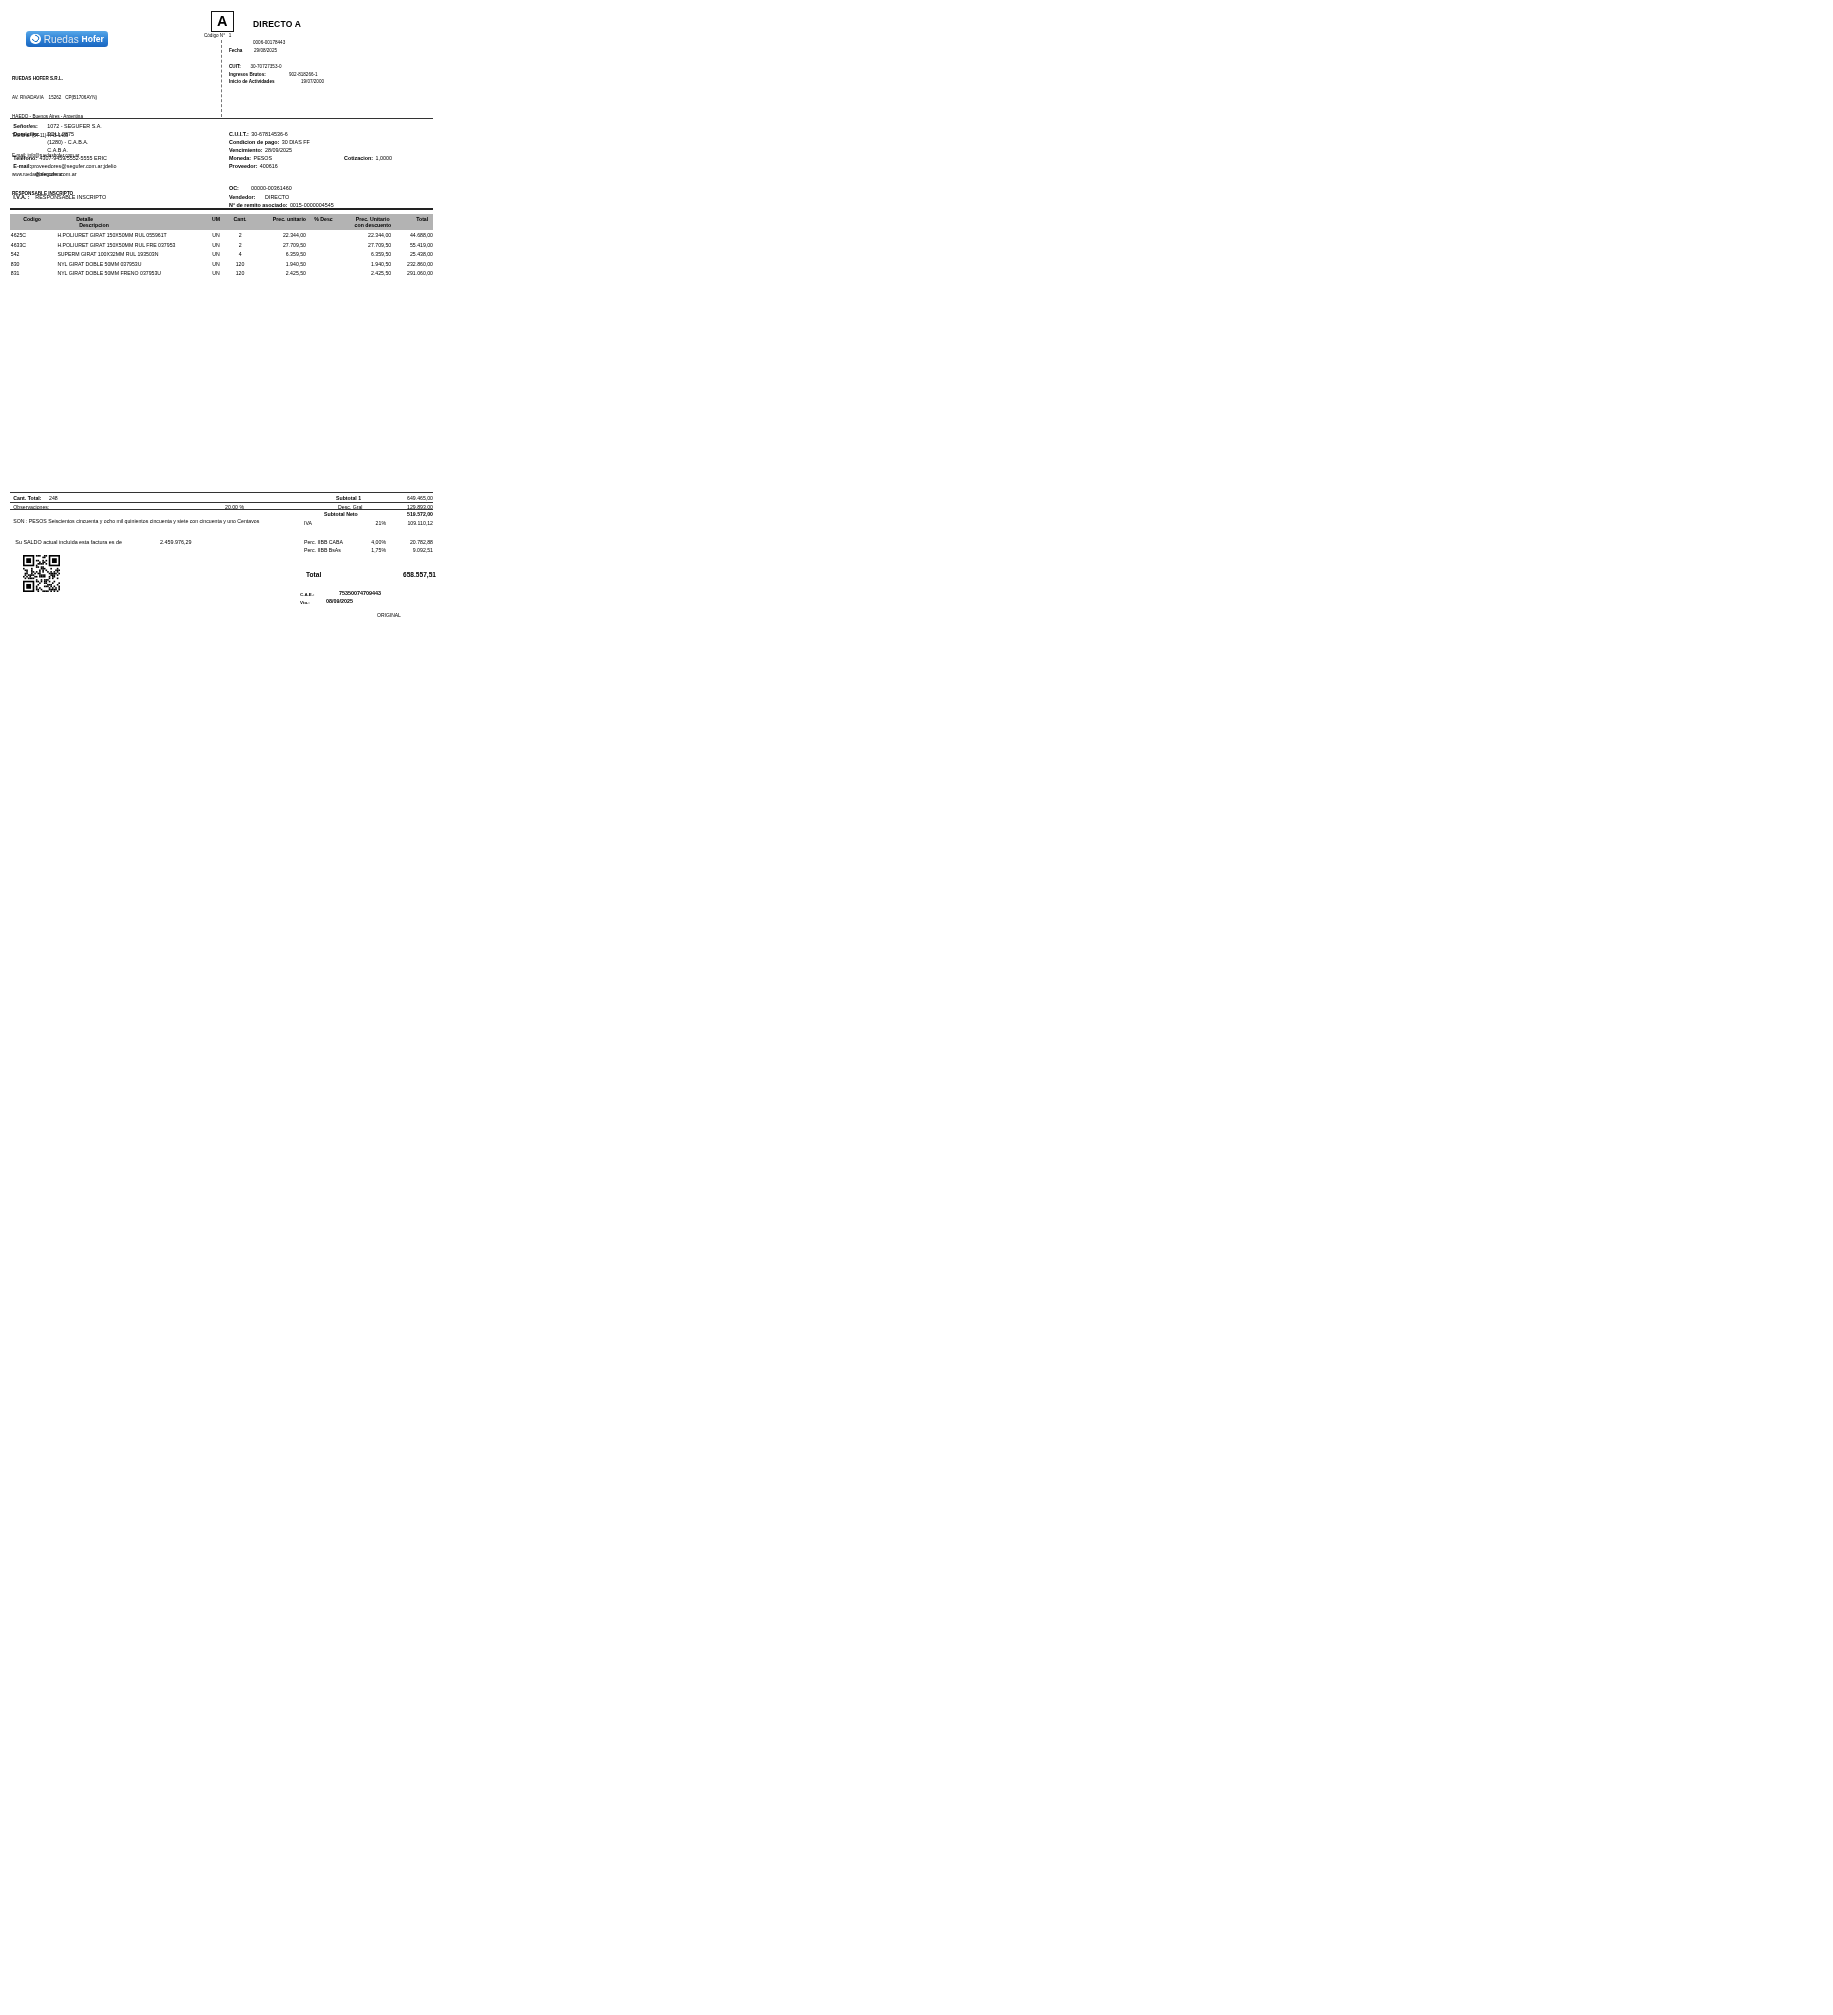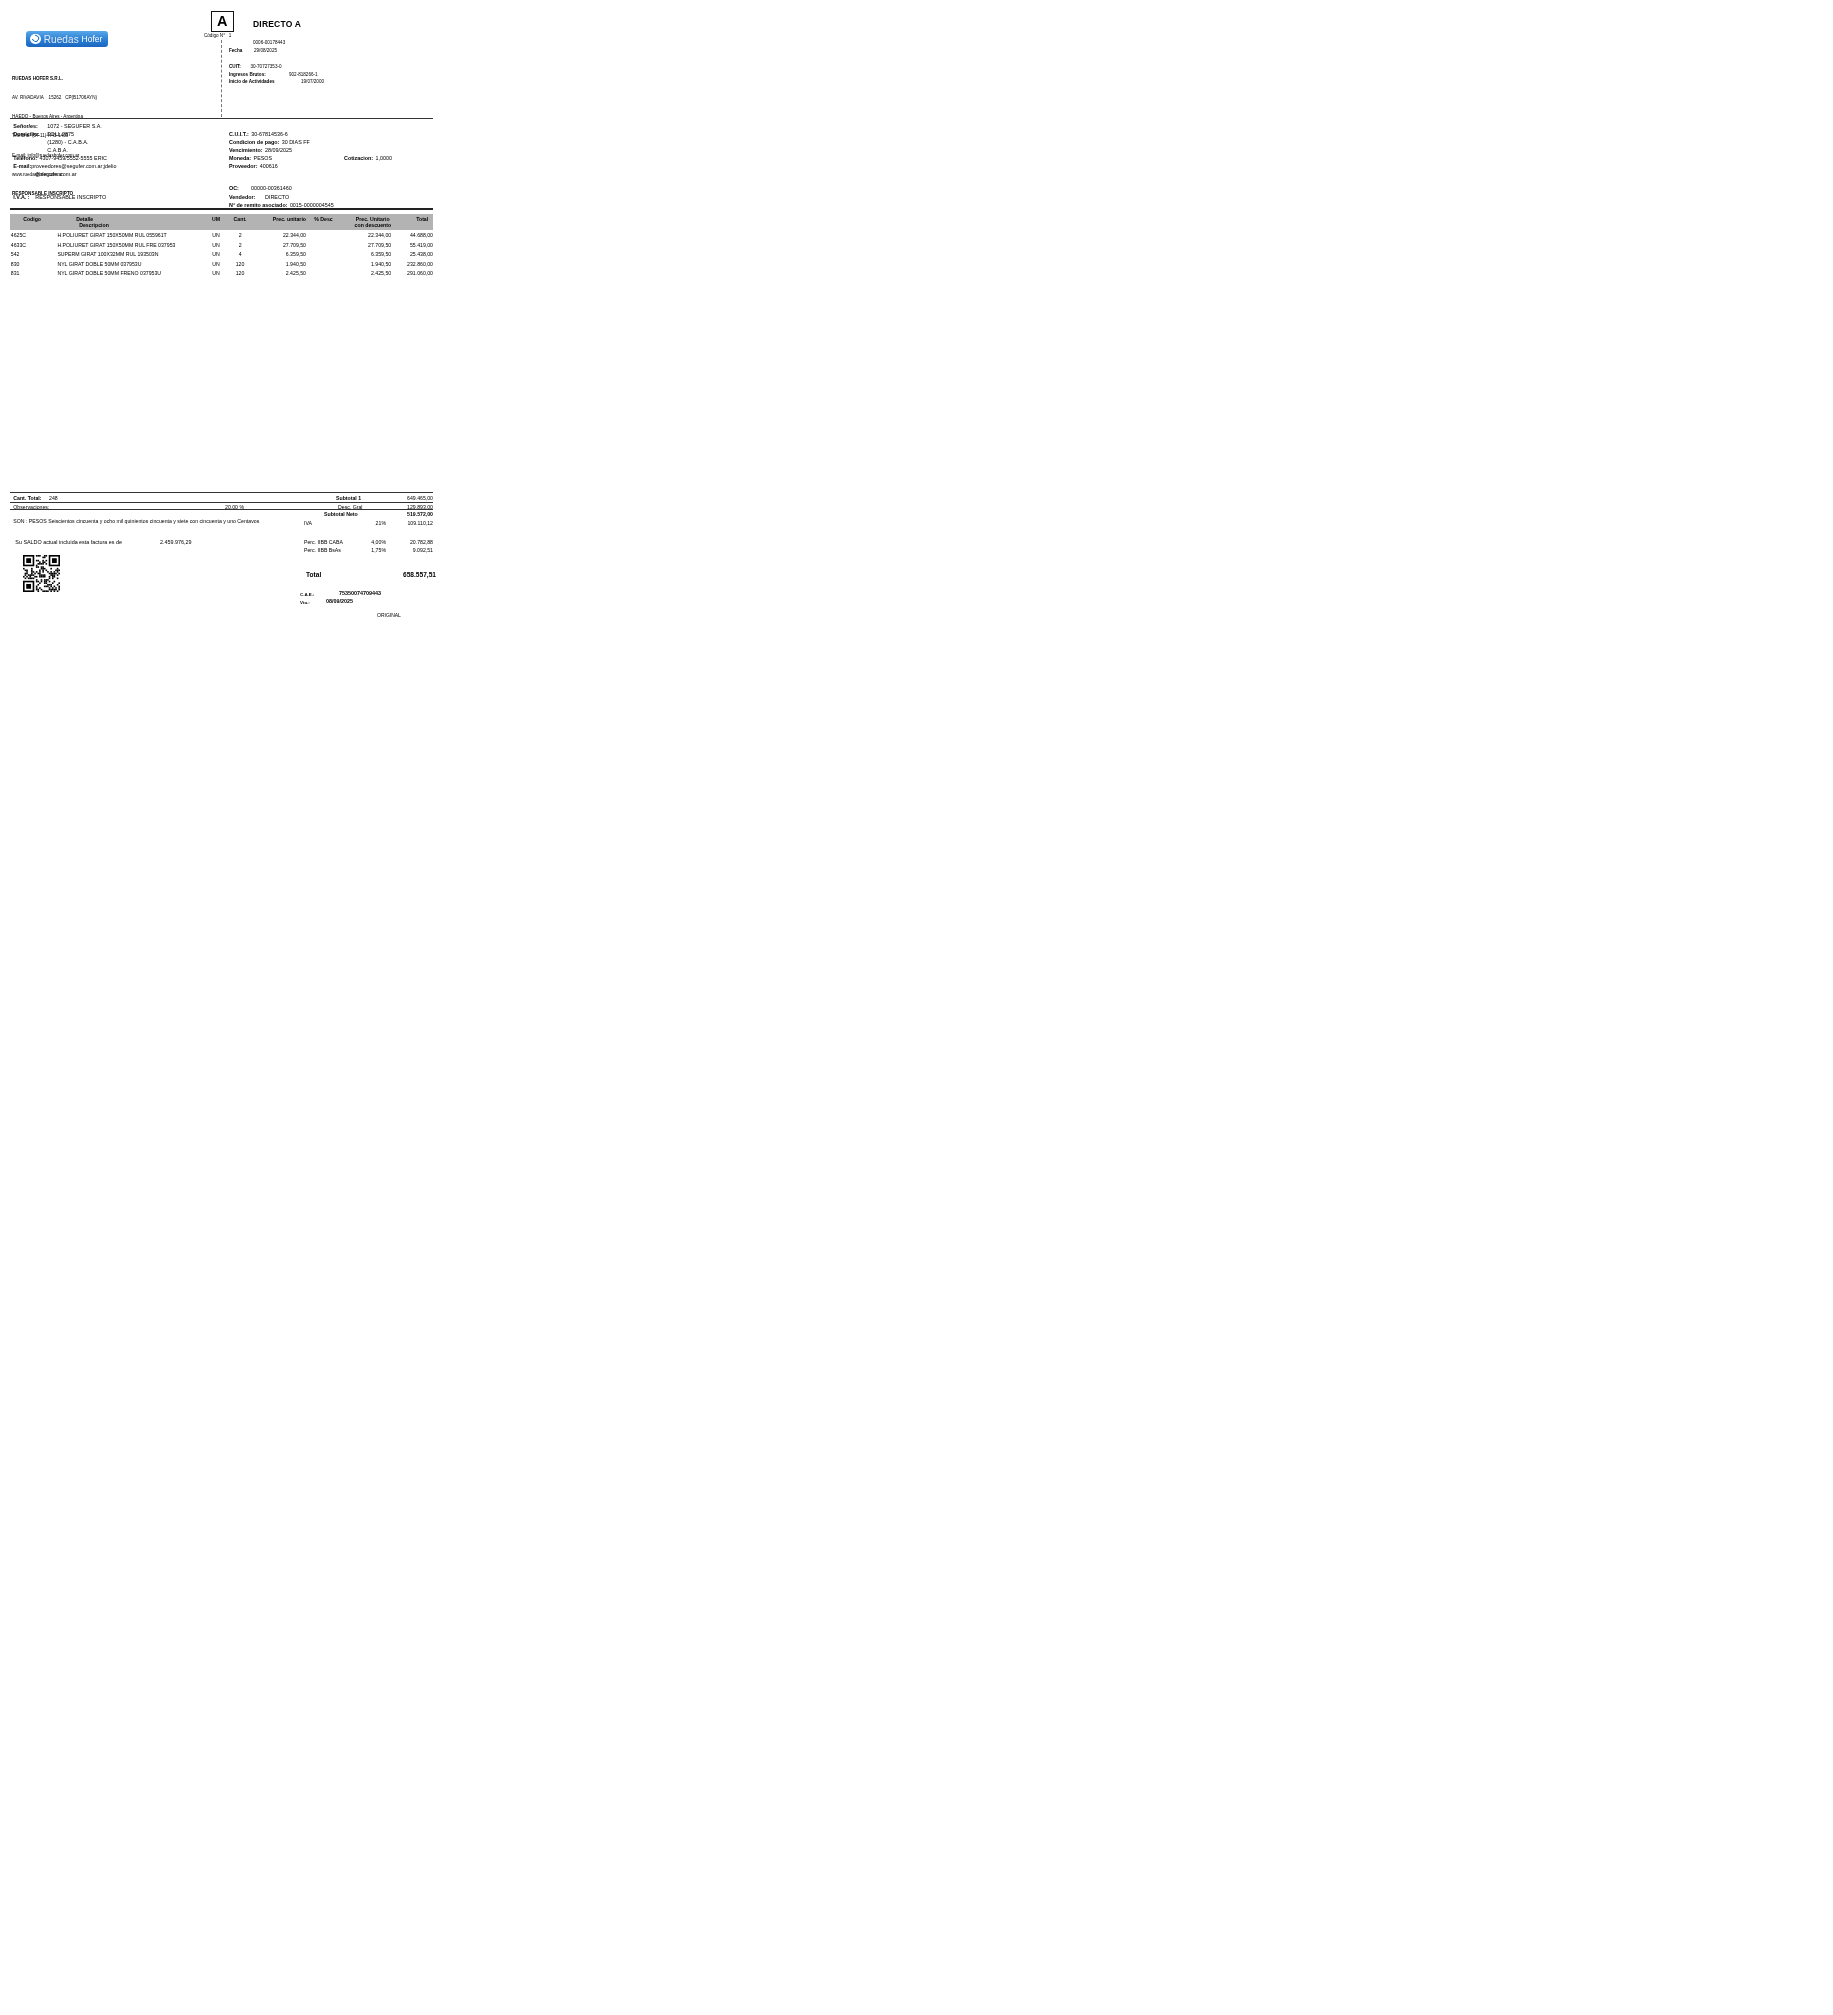--- a/index.html
+++ b/index.html
@@ -13,21 +13,21 @@
   .t135 { font-size:5.4px; }
 
   
   .logo { position:absolute; left:26px; top:31px; width:82px; height:16px;
           background:linear-gradient(180deg, var(--logo-blue-light,#57a7e8) 0%, #2b7fd4 55%, var(--logo-blue-dark,#1a66c0) 100%);
           border-radius:3.2px; display:flex; align-items:center; gap:2.8px; padding:0 4.4px; }
   .logo-wheel { width:10.5px; height:10.5px; border-radius:50%; background:#fff; position:relative; flex:0 0 auto; }
   .logo-wheel::before { content:""; position:absolute; inset:1.6px; border-radius:50%;
           border:1.6px solid #1a74c8; border-left-color:transparent; transform:rotate(35deg); }
   .logo-ruedas { font-size:10px; color:#e4e9ee; letter-spacing:0.1px; }
-  .logo-hofer  { font-size:8.5px; color:#fff; font-weight:normal; }
+  .logo-hofer  { font-size:8.5px; color:#fff; font-weight:bold; }
 
   
   .letter-box { position:absolute; left:211px; top:11px; width:22.6px; height:20.6px;
           border:1.2px solid #141414; display:flex; align-items:center; justify-content:center;
           font-size:14.5px; font-weight:bold; background:#fff; }
   .codigo-line { position:absolute; left:204px; top:33px; font-size:4.6px; }
   .page-title { position:absolute; left:253px; top:18.5px; font-size:8.5px; font-weight:bold; letter-spacing:0.2px; }
   .inv-number { position:absolute; left:253px; top:40px; font-size:4.6px; }
   .fecha-label { position:absolute; left:229px; top:48px; font-size:4.6px; font-weight:bold; }
   .fecha-value { position:absolute; left:254px; top:48px; font-size:4.6px; }

